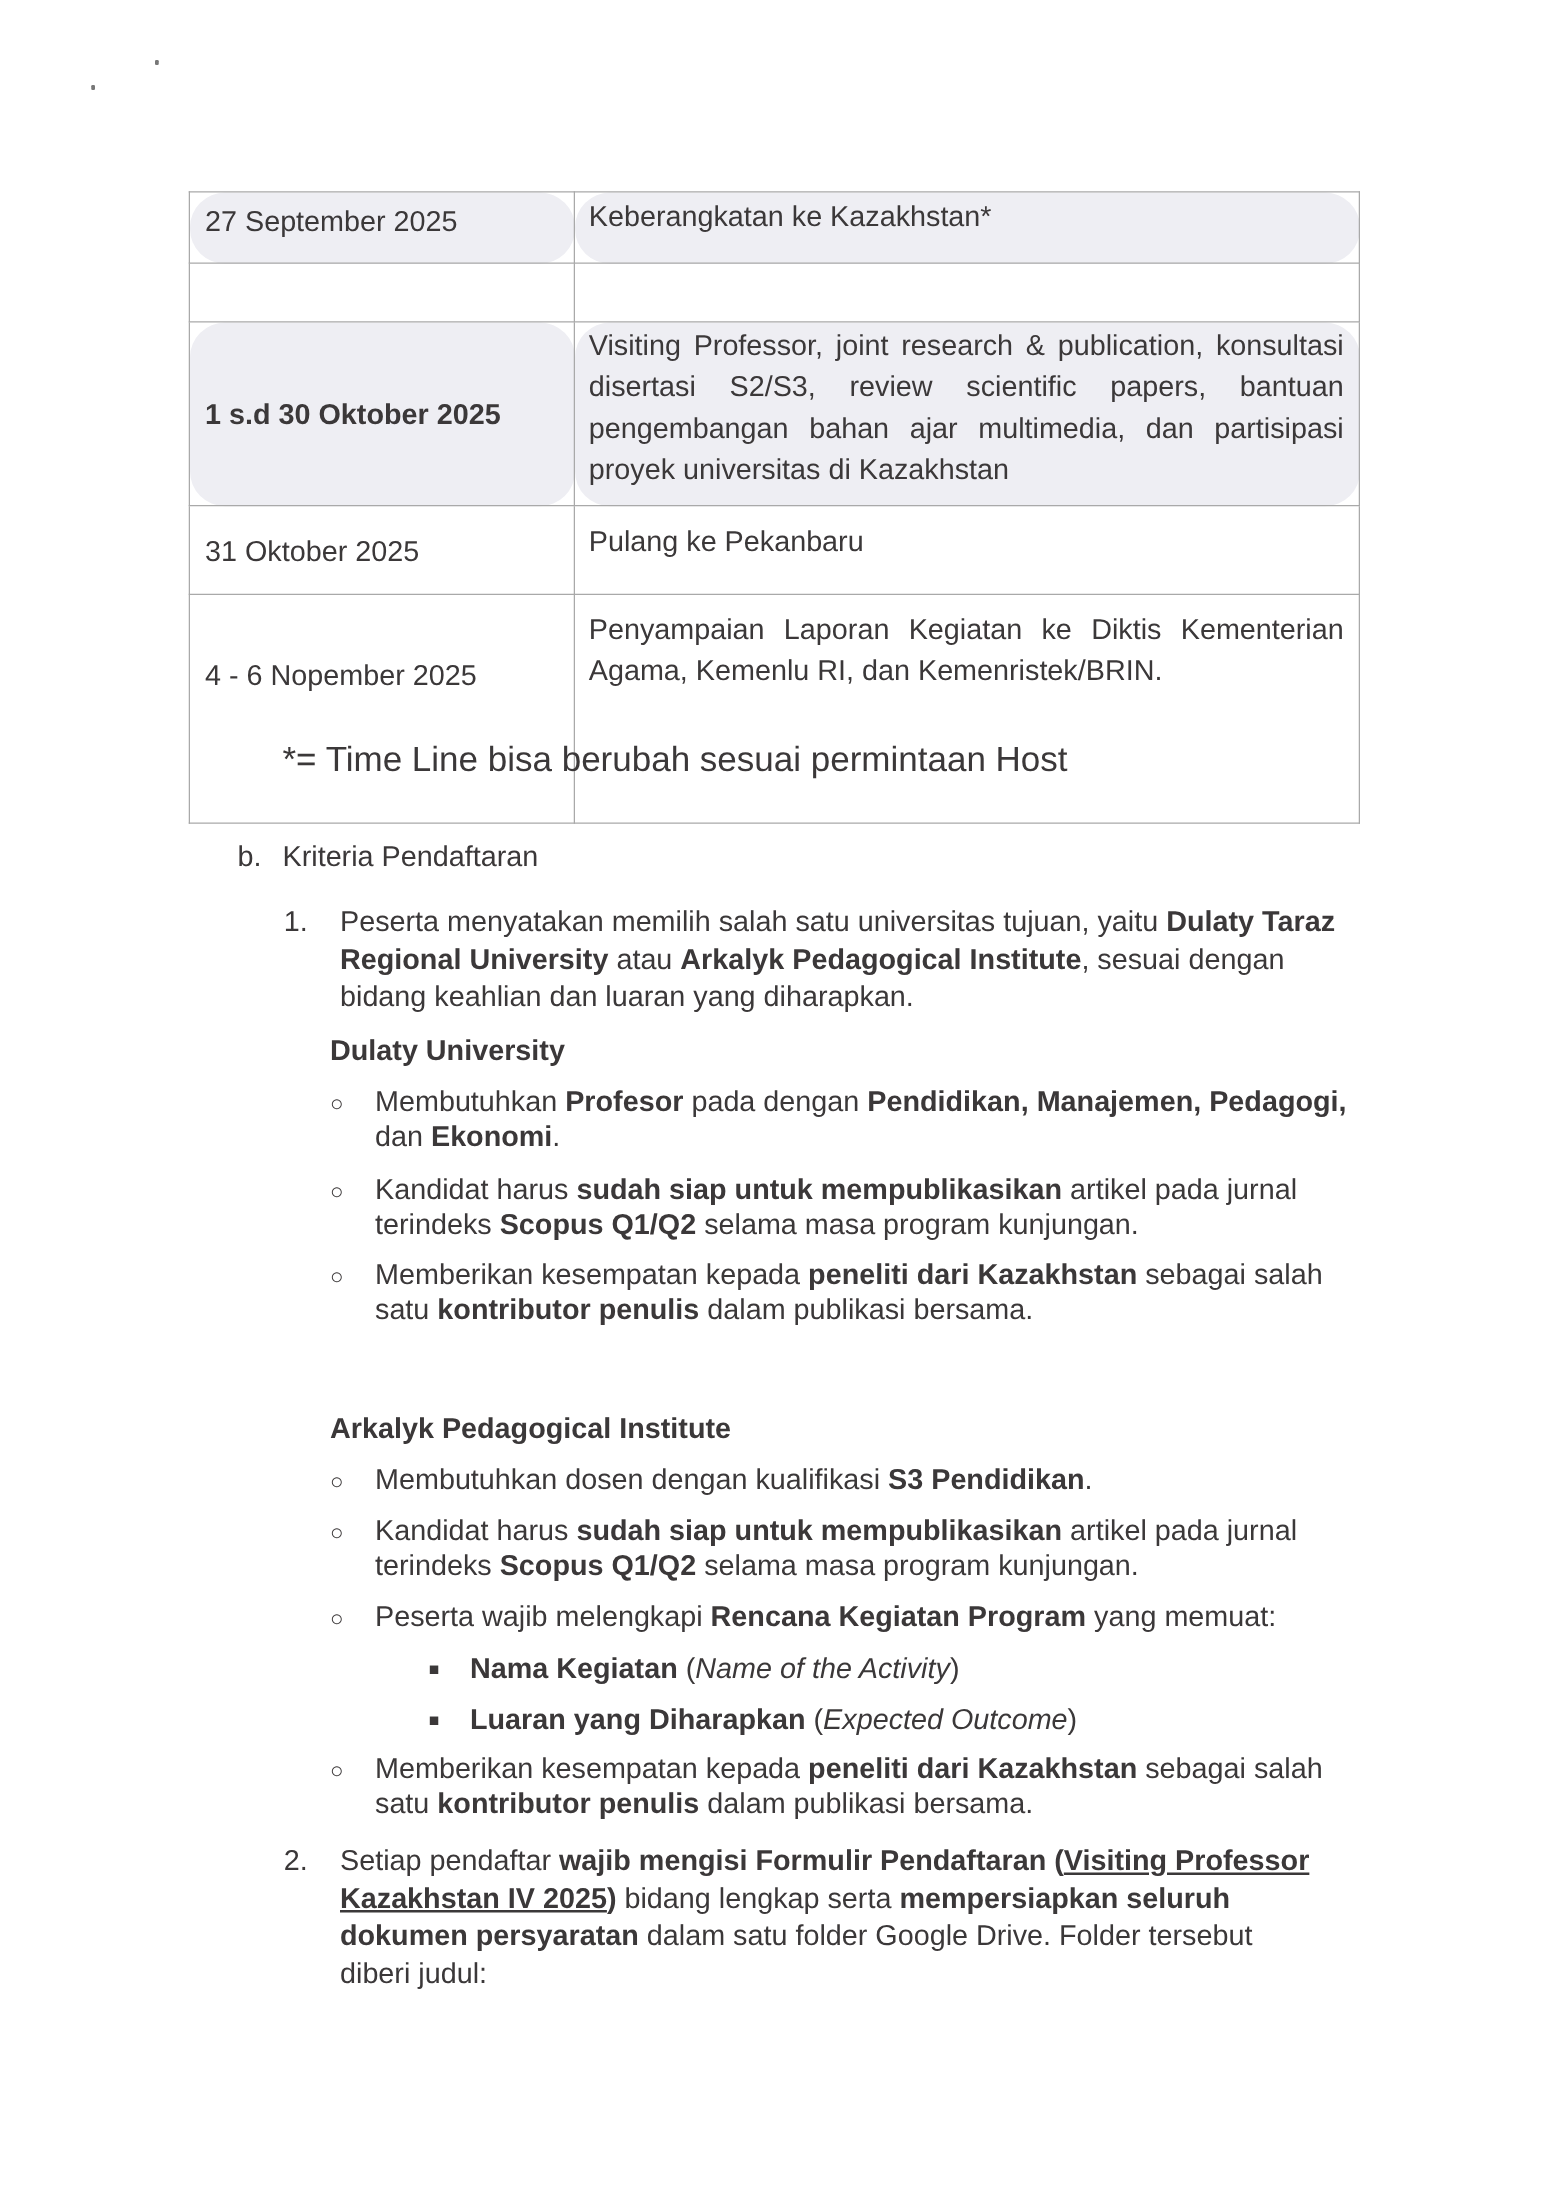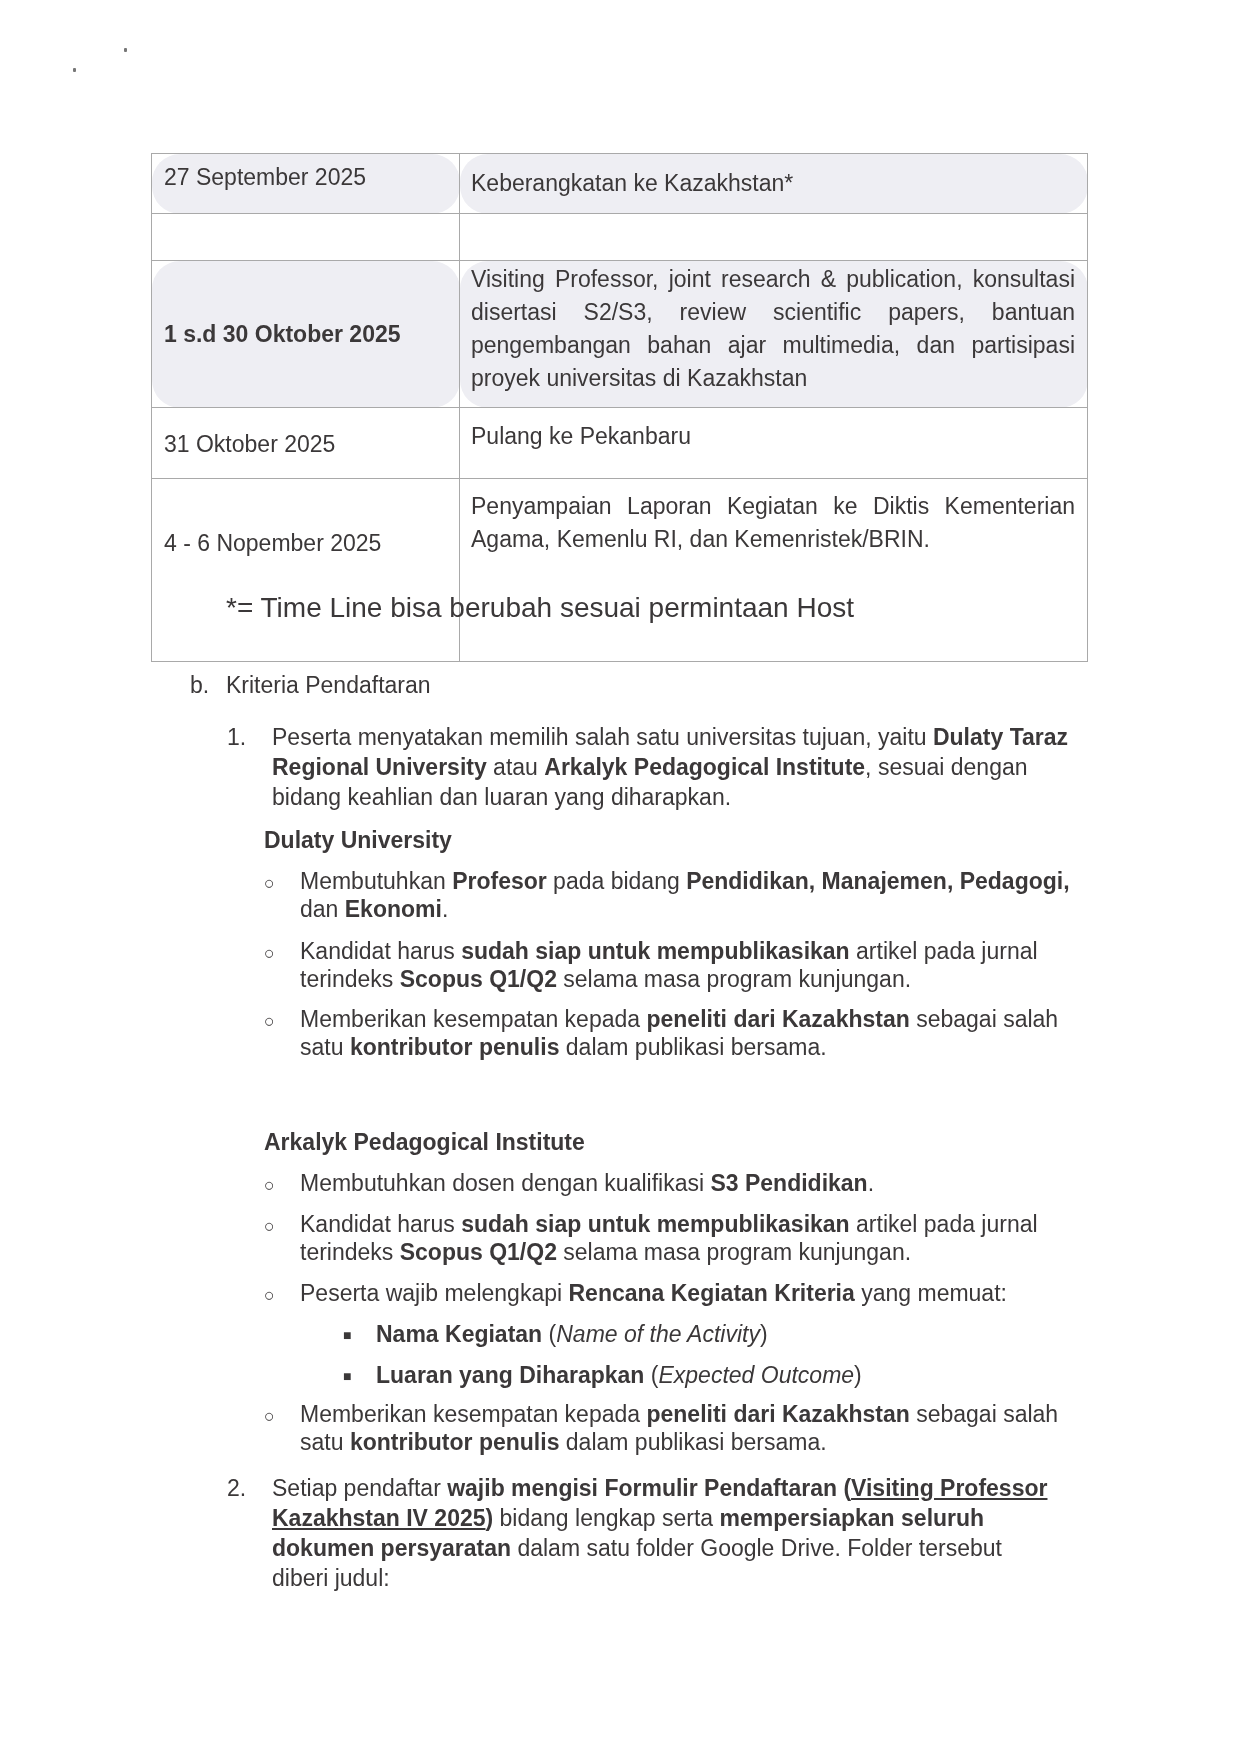--- a/index.html
+++ b/index.html
@@ -13,21 +13,21 @@
       border-collapse: collapse; font-size: 23px;
     }
     table.timeline td {
       border: 1px solid #a9a9a9; vertical-align: top; padding: 0;
     }
     table.timeline td.date { width: 295px; padding-left: 12px; vertical-align: middle; }
     table.timeline td.desc { padding: 0 12px 0 11px; line-height: 33px; text-align: justify; }
     tr.shade td { background: #eeeef3; border-radius: 28px; }
     tr.r1 td { height: 46px; }
     tr.r1 td.date { padding-top: 10px; vertical-align: top; }
-    tr.r1 td.desc { padding-top: 13px; }
+    tr.r1 td.desc { padding-top: 3px; }
     tr.r2 td { height: 46px; }
     tr.r3 td { height: 144px; }
     tr.r3 td.desc { padding-top: 2px; }
     tr.r3 td.date { font-weight: bold; }
     tr.r4 td { height: 47px; }
     tr.r4 td.date { vertical-align: top; padding-top: 23px; }
     tr.r4 td.desc { padding-top: 12px; }
     tr.r5 td { height: 131px; }
     tr.r5 td.date { vertical-align: top; padding-top: 51px; }
     tr.r5 td.desc { padding-top: 11px; }
@@ -91,21 +91,21 @@
 
   <div class="item" style="top:50px;">
     <span class="num">1.</span>
     <span class="text"><span>Peserta menyatakan memilih salah satu universitas tujuan, yaitu </span><b>Dulaty Taraz Regional University</b><span> atau </span><b>Arkalyk Pedagogical Institute</b><span>, sesuai dengan bidang keahlian dan luaran yang diharapkan.</span></span>
   </div>
 
   <div class="subhead" style="left:74px; top:155px;">Dulaty University</div>
 
   <div class="bullet" style="top:195px;">
     <span class="o">○</span>
-    <span class="text"><span>Membutuhkan </span><b>Profesor</b><span> pada bidang </span><b>Pendidikan, Manajemen, Pedagogi,</b><span> dan </span><b>Ekonomi</b><span>.</span></span>
+    <span class="text"><span>Membutuhkan </span><b>Profesor</b><span> pada dengan </span><b>Pendidikan, Manajemen, Pedagogi,</b><span> dan </span><b>Ekonomi</b><span>.</span></span>
   </div>
 
   <div class="bullet" style="top:265px;">
     <span class="o">○</span>
     <span class="text"><span>Kandidat harus </span><b>sudah siap untuk mempublikasikan</b><span> artikel pada jurnal terindeks </span><b>Scopus Q1/Q2</b><span> selama masa program kunjungan.</span></span>
   </div>
 
   <div class="bullet" style="top:333px;">
     <span class="o">○</span>
     <span class="text"><span>Memberikan kesempatan kepada </span><b>peneliti dari Kazakhstan</b><span> sebagai salah satu </span><b>kontributor penulis</b><span> dalam publikasi bersama.</span></span>
@@ -118,21 +118,21 @@
     <span class="text"><span>Membutuhkan dosen dengan kualifikasi </span><b>S3 Pendidikan</b><span>.</span></span>
   </div>
 
   <div class="bullet" style="top:538px;">
     <span class="o">○</span>
     <span class="text"><span>Kandidat harus </span><b>sudah siap untuk mempublikasikan</b><span> artikel pada jurnal terindeks </span><b>Scopus Q1/Q2</b><span> selama masa program kunjungan.</span></span>
   </div>
 
   <div class="bullet" style="top:607px;">
     <span class="o">○</span>
-    <span class="text"><span>Peserta wajib melengkapi </span><b>Rencana Kegiatan Kriteria</b><span> yang memuat:</span></span>
+    <span class="text"><span>Peserta wajib melengkapi </span><b>Rencana Kegiatan Program</b><span> yang memuat:</span></span>
   </div>
 
   <div class="sq" style="top:647px;">
     <span class="mark">■</span>
     <span><b>Nama Kegiatan</b><span> (</span><i>Name of the Activity</i><span>)</span></span>
   </div>
 
   <div class="sq" style="top:688px;">
     <span class="mark">■</span>
     <span><b>Luaran yang Diharapkan</b><span> (</span><i>Expected Outcome</i><span>)</span></span>

